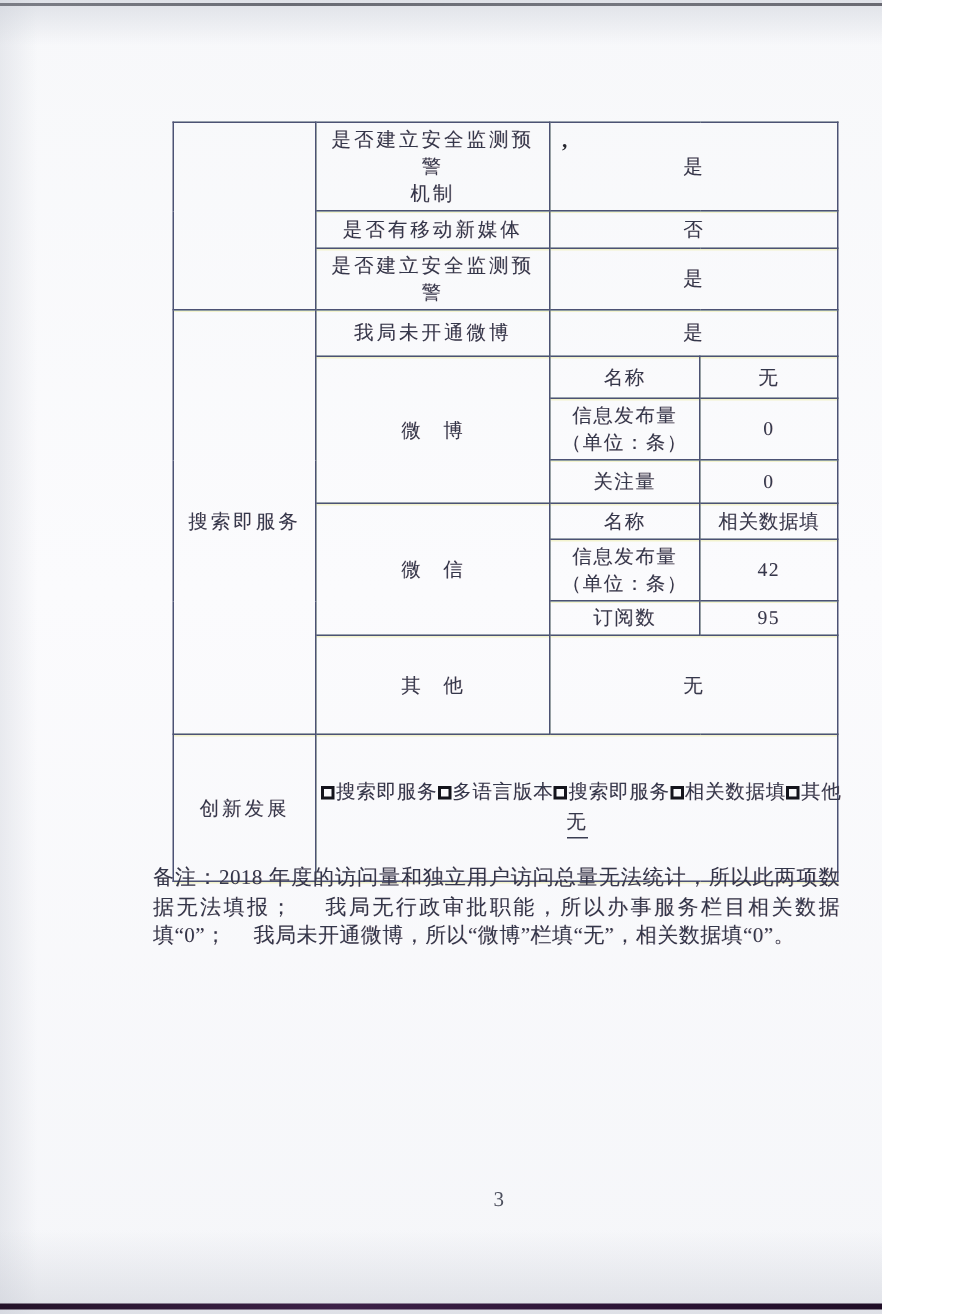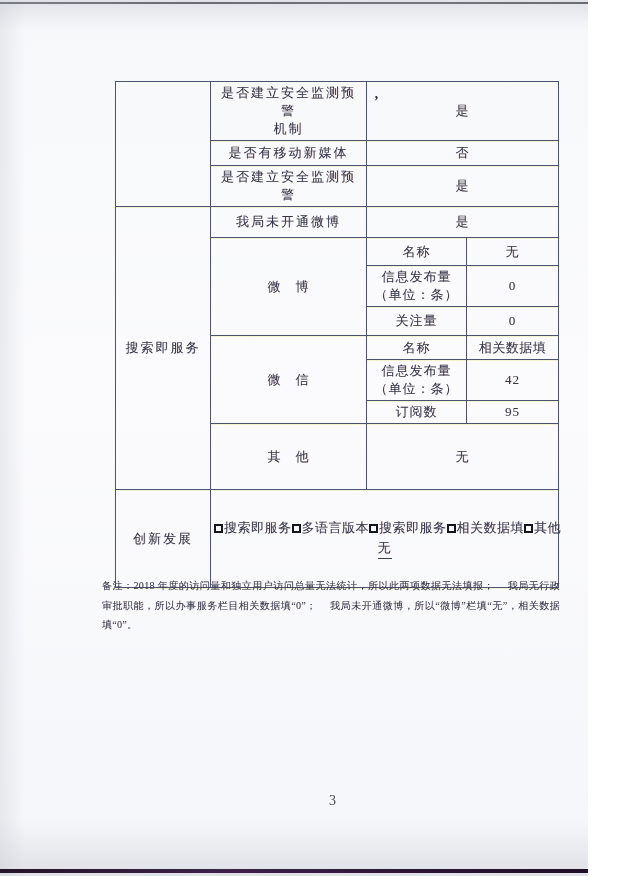--- a/index.html
+++ b/index.html
@@ -85,21 +85,21 @@
     font-size: 14px;
     font-weight: bold;
     color: #26262e;
   }
 
   
   .note {
     position: absolute;
     left: 102px; top: 576px;
     width: 458px;
-    font-size: 10px;
+    font-size: 14px;
     line-height: 19.5px;
     letter-spacing: 0.3px;
     text-align: justify;
     color: #33364a;
     text-shadow: 0.4px 0 0 rgba(130, 60, 60, 0.22);
   }
 
   .page-number {
     position: absolute;
     left: 115px; top: 793px;

